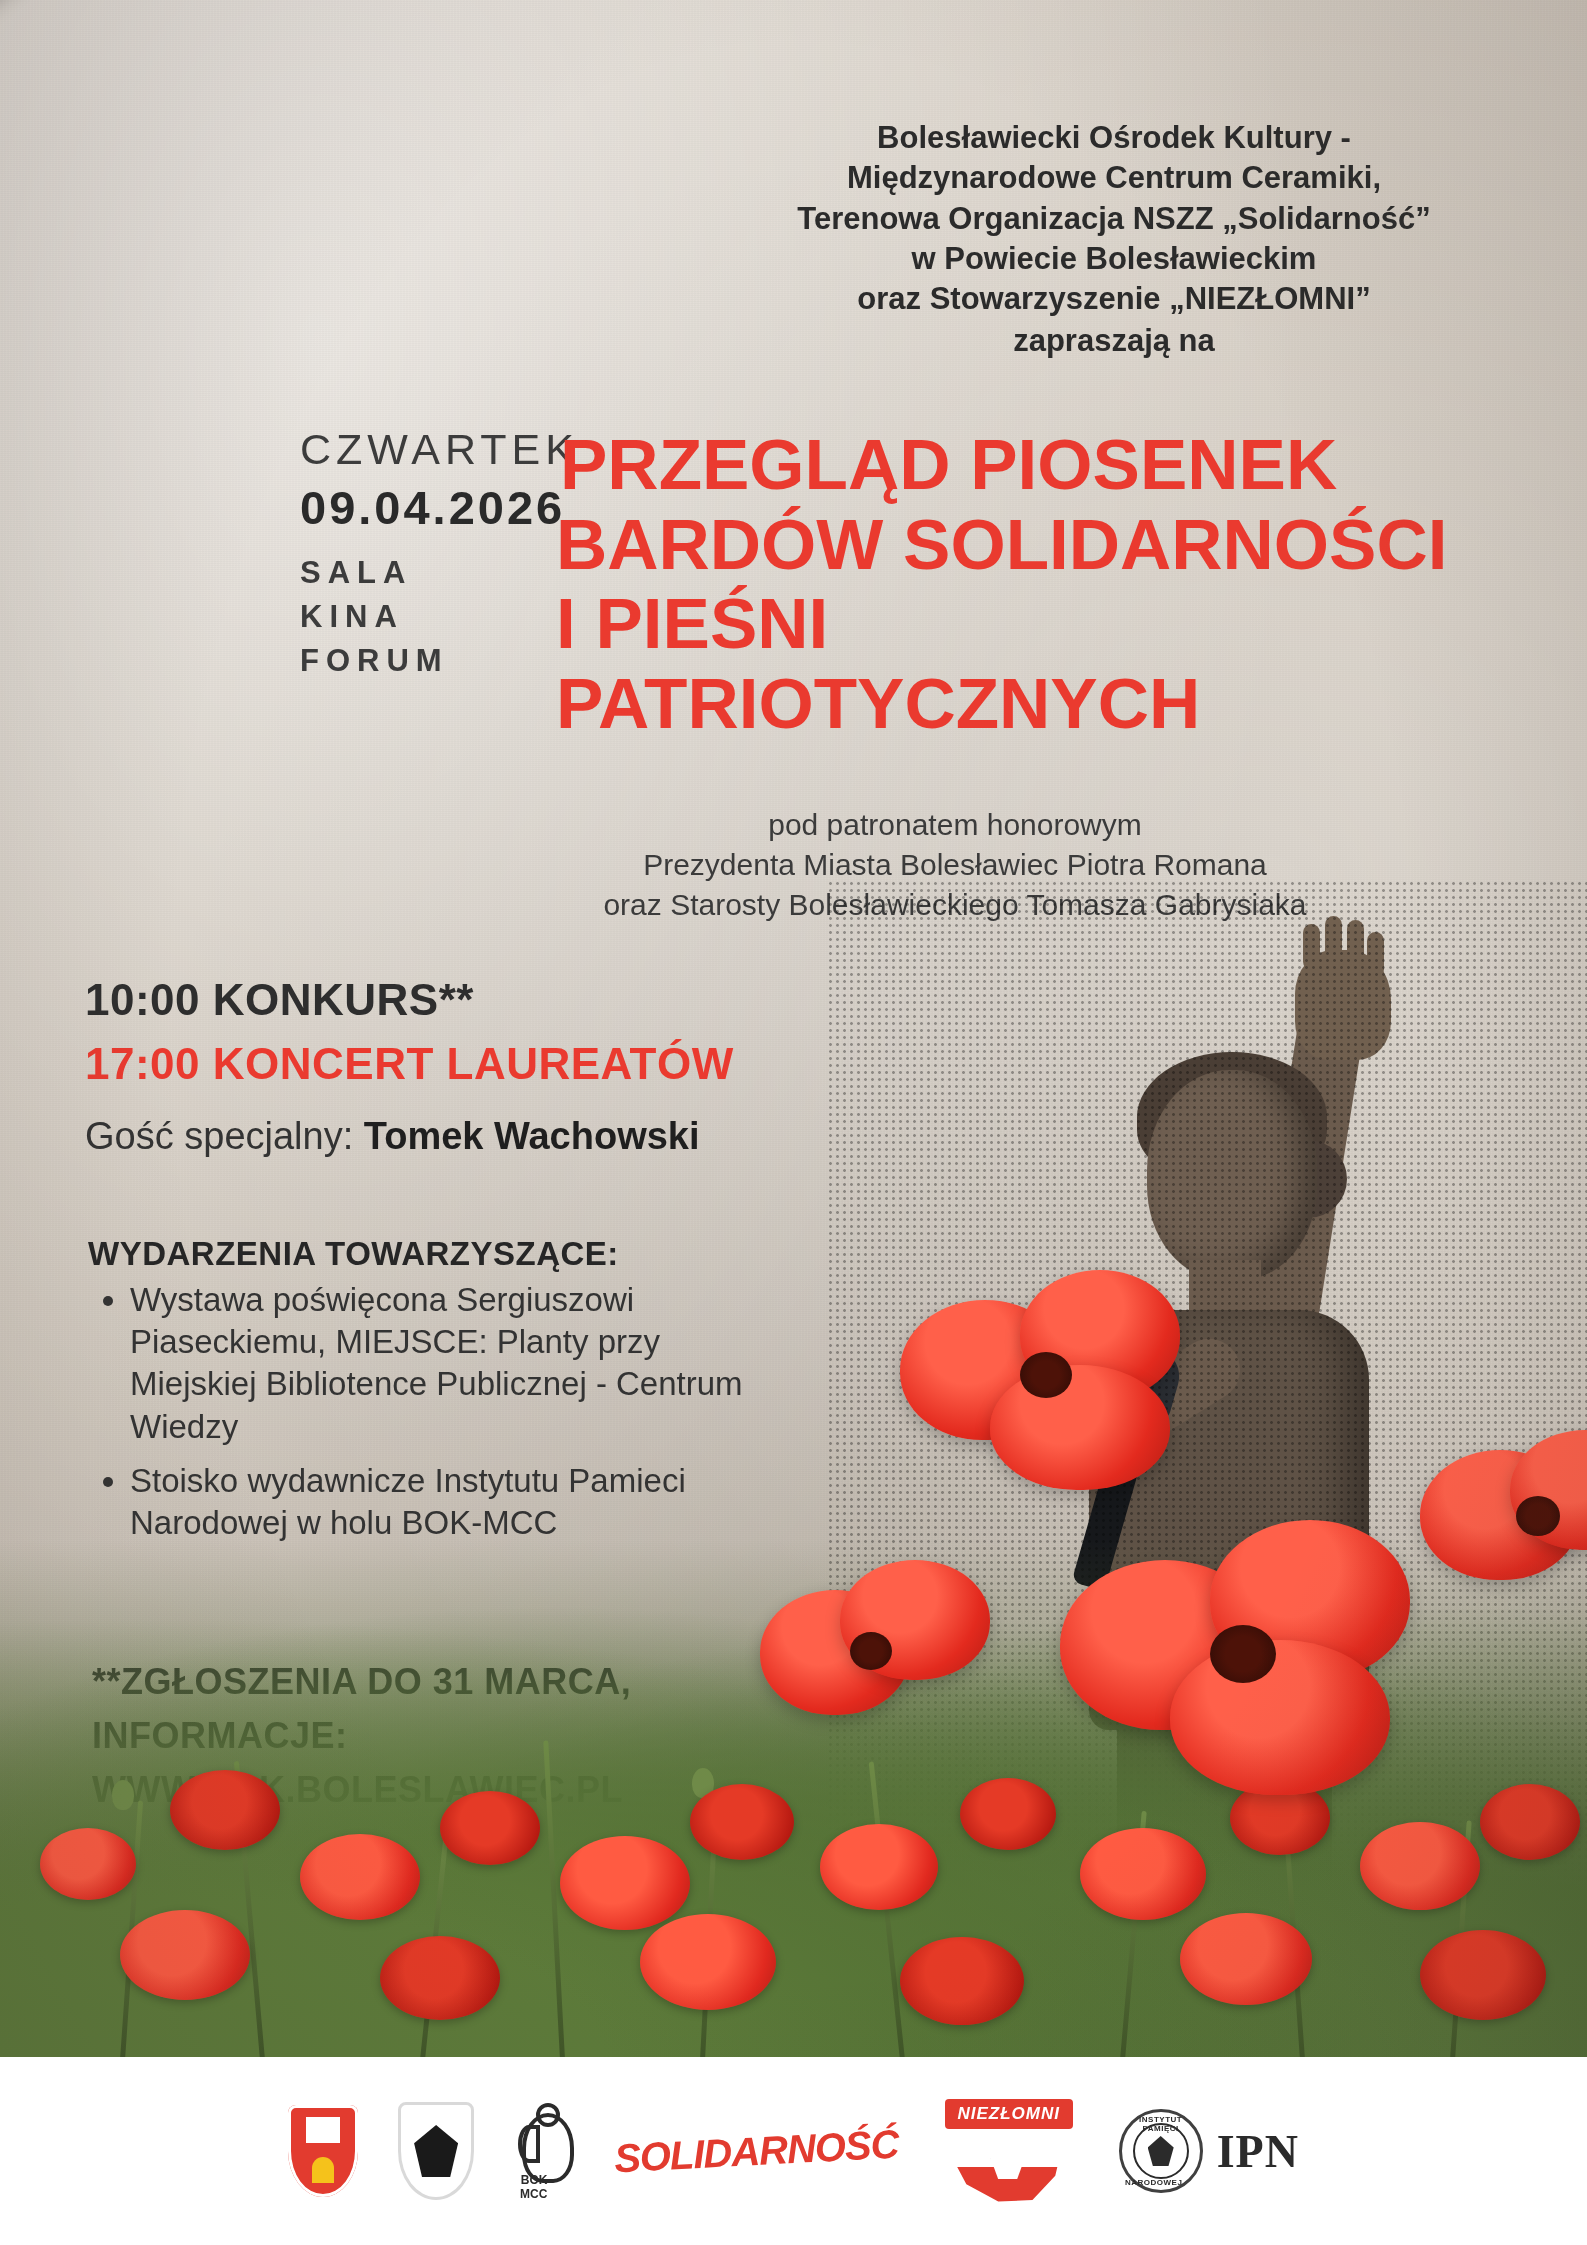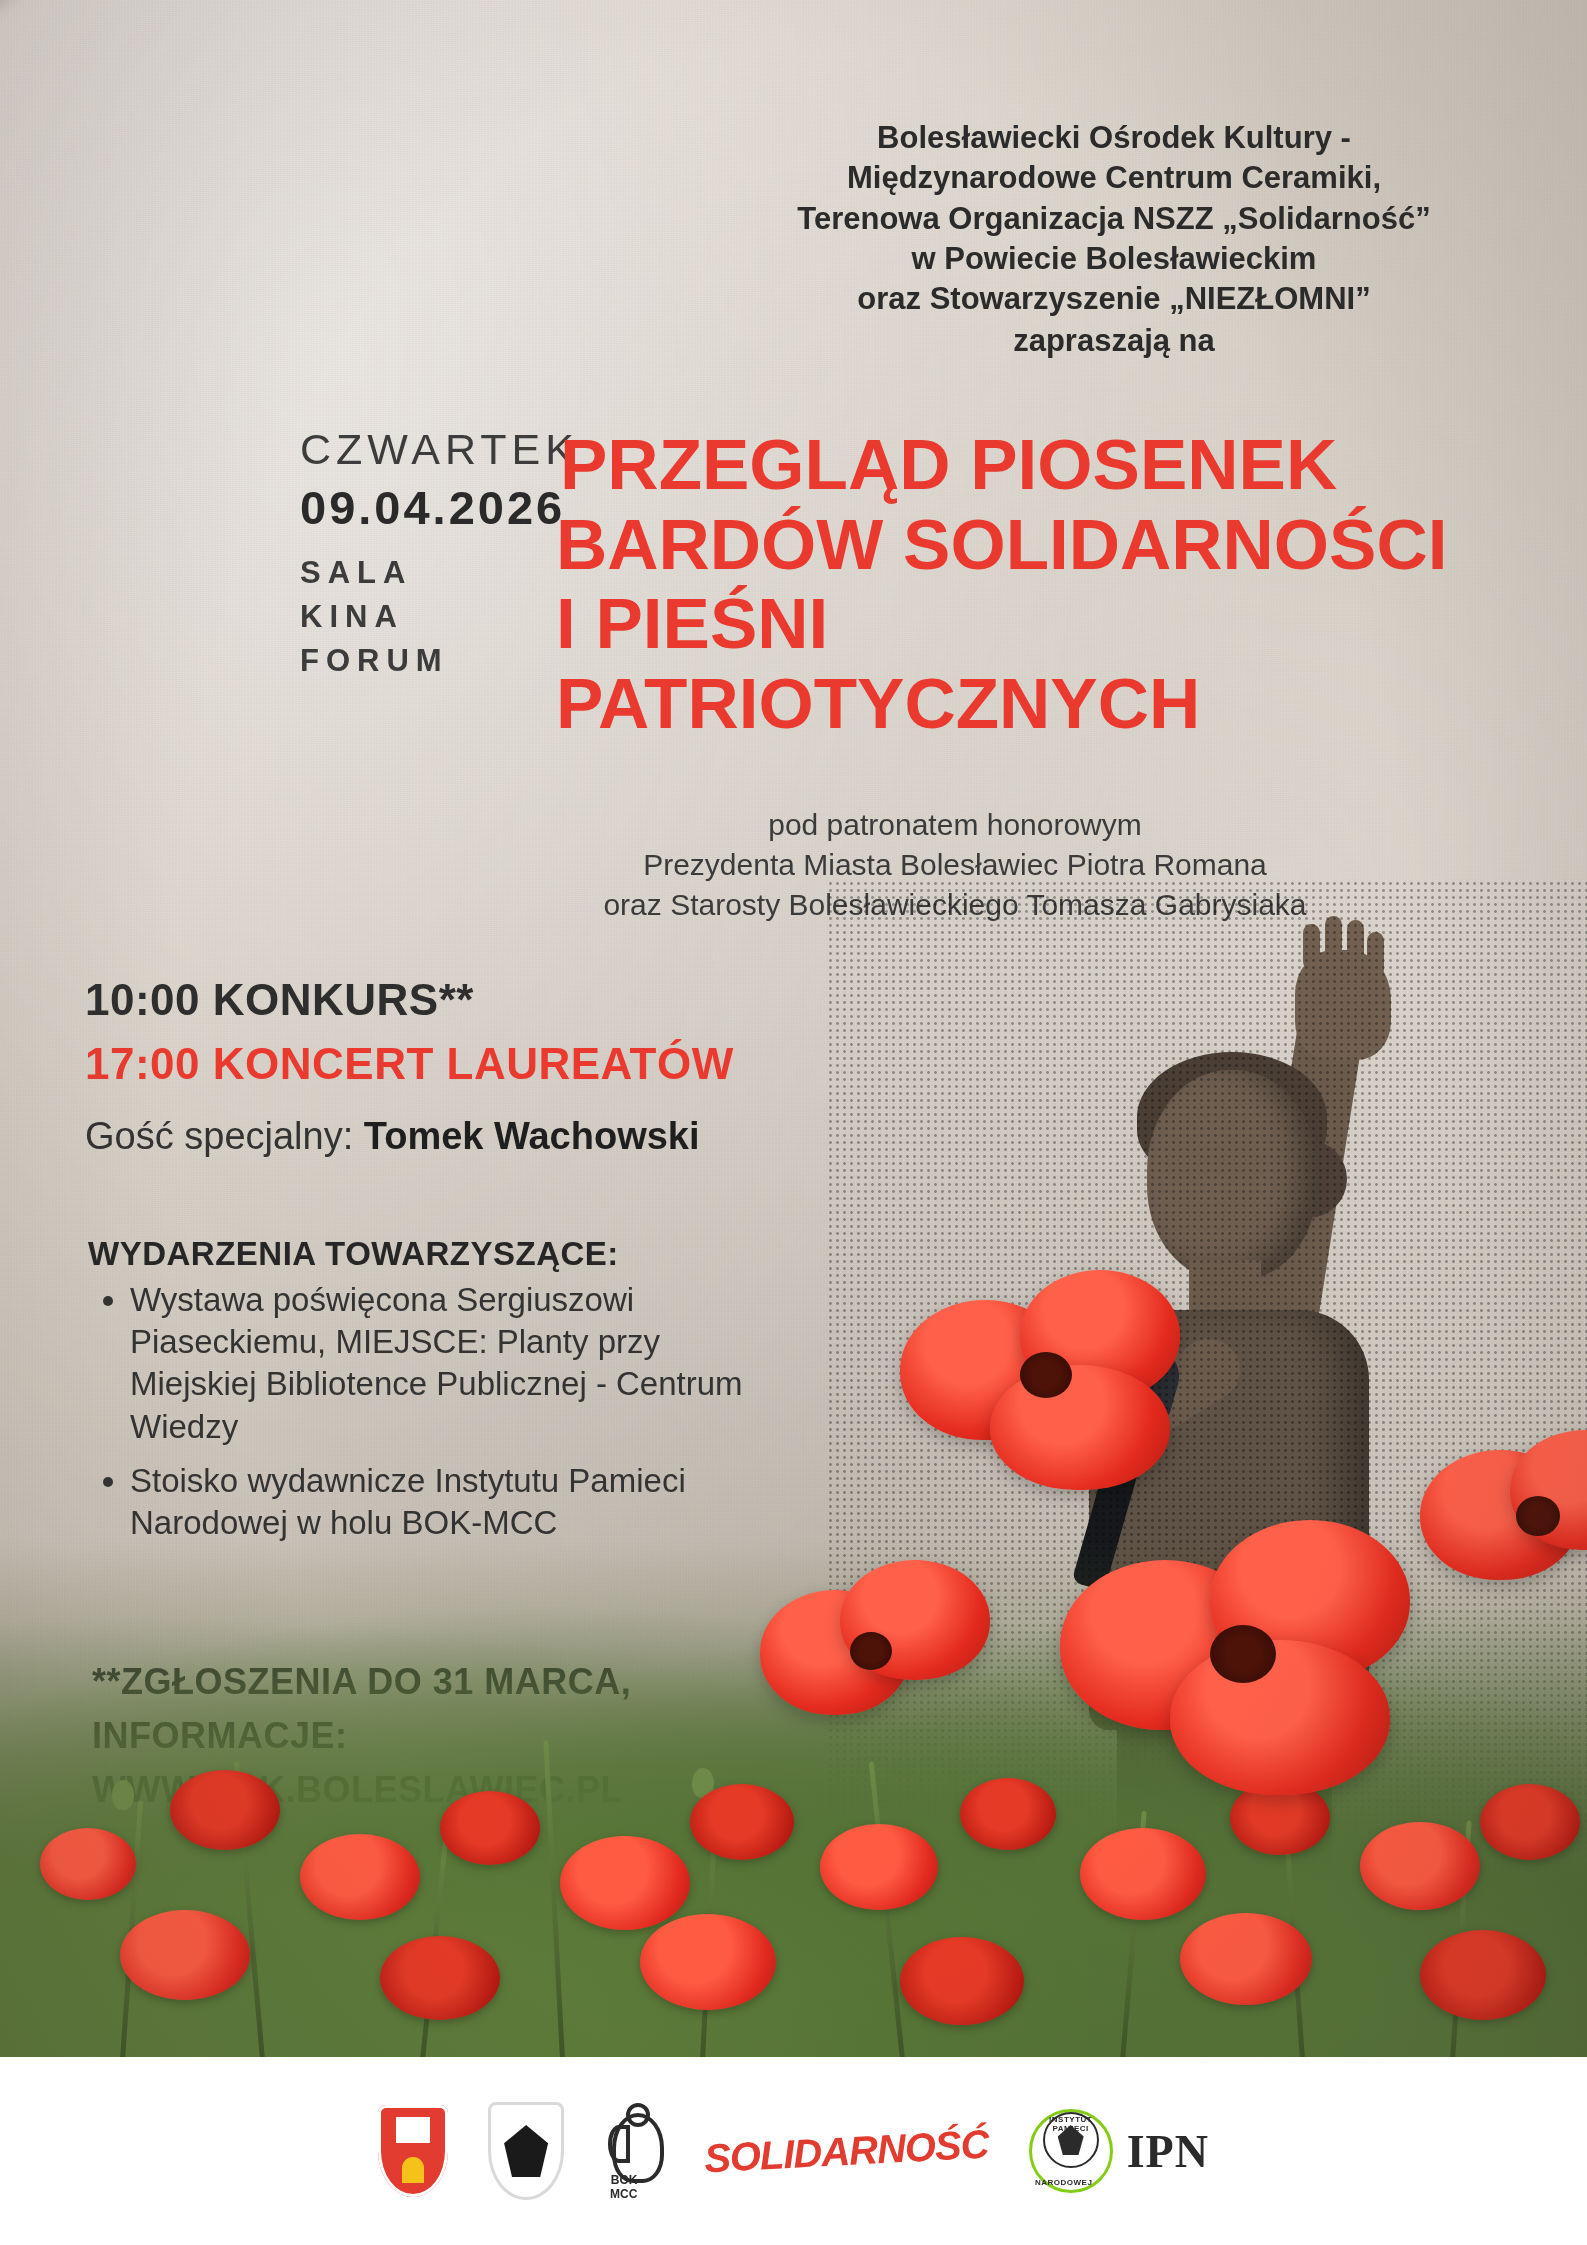--- a/index.html
+++ b/index.html
@@ -560,24 +560,25 @@
     filter: drop-shadow(0 0 1px #888);
   }
   .ipn {
     display: flex;
     align-items: center;
     gap: 14px;
   }
   .ipn .seal {
     width: 78px;
     height: 78px;
-    border: 3px solid #84cc16;
+    border: 3px solid #404040;
     border-radius: 50%;
     position: relative;
     display: flex;
+    align-items: center;
     justify-content: center;
   }
   .ipn .seal .inner {
     width: 52px;
     height: 52px;
     border: 2px solid #2b2b2b;
     border-radius: 50%;
     position: relative;
   }
   .ipn .seal .eg {
@@ -838,20 +839,27 @@
           <span>BOK</span><br>
           <span>MCC</span>
         </span>
       </div>
     </div>
 
     <div class="logo">
       <div class="solidarnosc">SOLIDARNOŚĆ</div>
     </div>
 
+    <div class="logo">
+      <div class="niezlomni">
+        <div class="nz-top">NIEZŁOMNI</div>
+        <div class="nz-map"></div>
+        <div class="nz-eagle"></div>
+      </div>
+    </div>
 
     <div class="logo">
       <div class="ipn">
         <div class="seal">
           <div class="inner">
             <span class="eg"></span>
           </div>
           <div class="ring-text">
             <div class="rt-top">INSTYTUT PAMIĘCI</div>
             <div class="rt-bot">NARODOWEJ</div>

